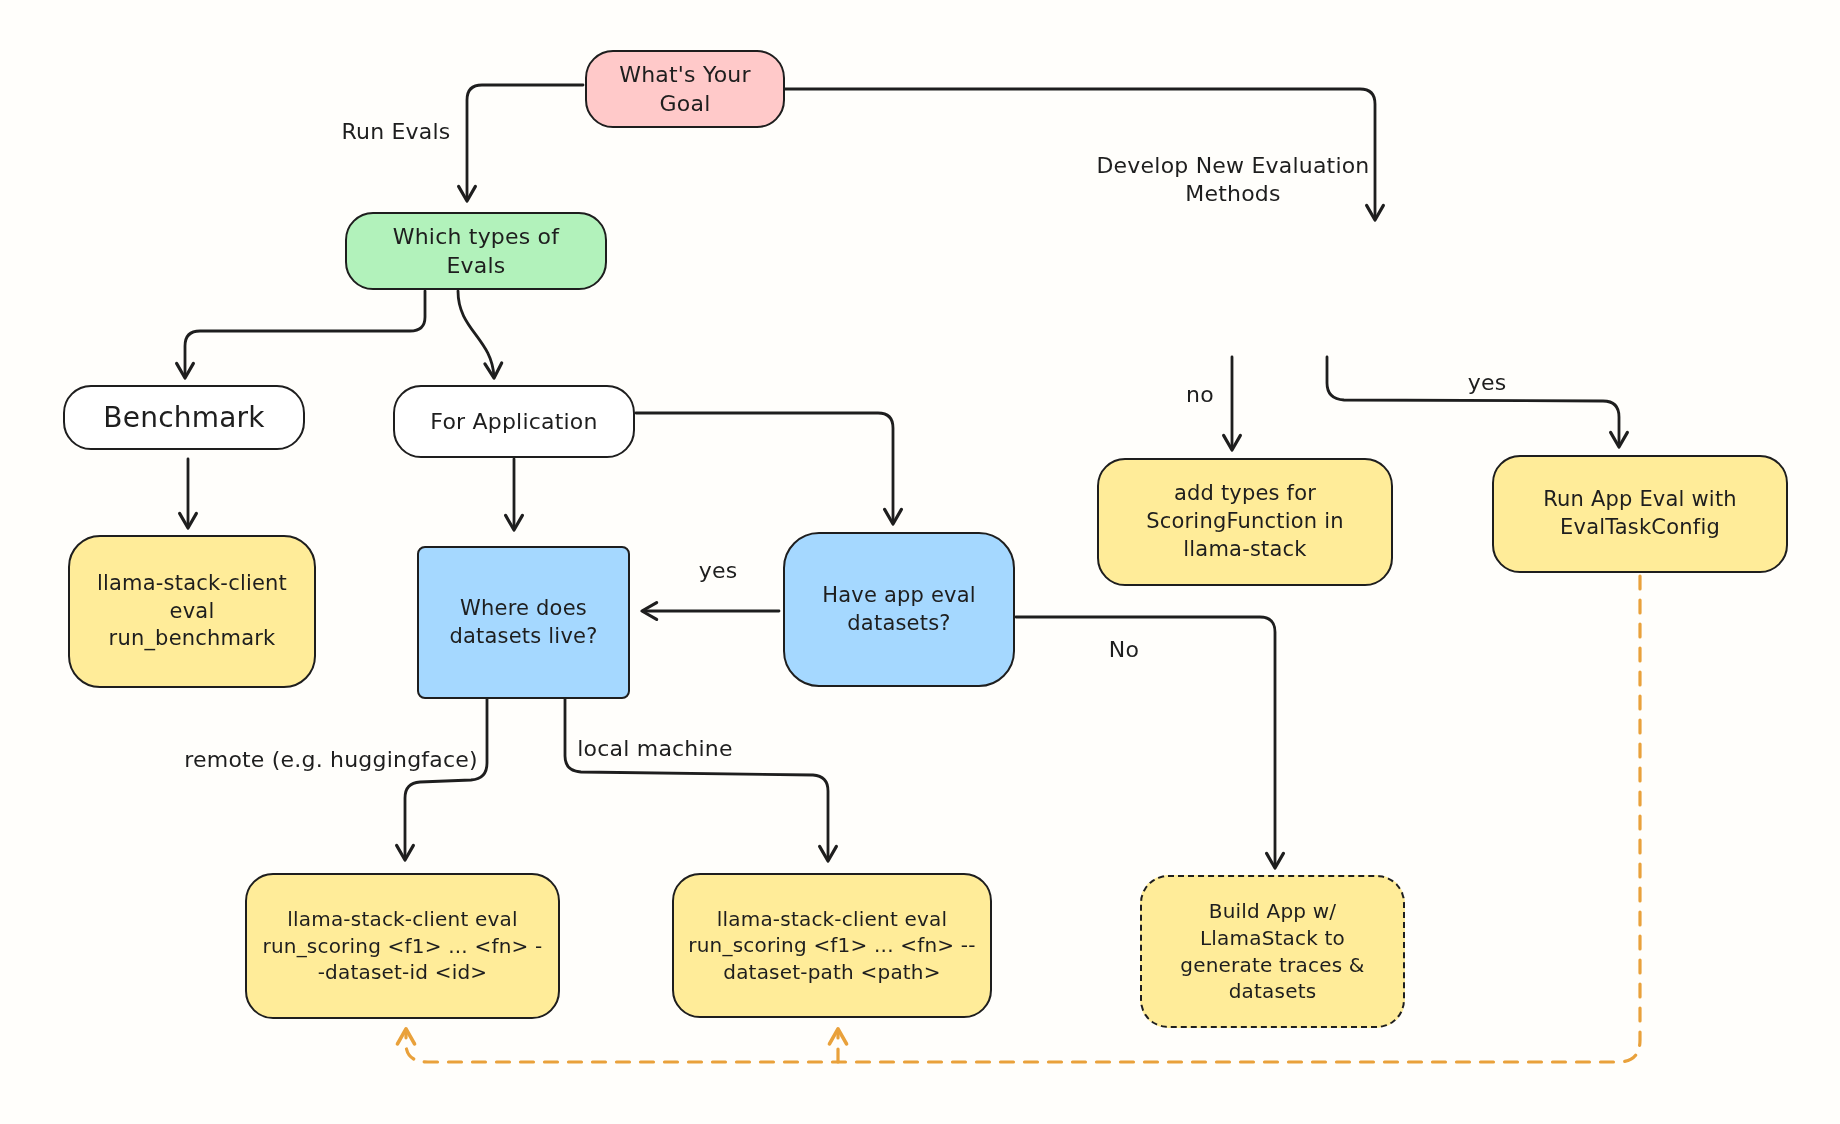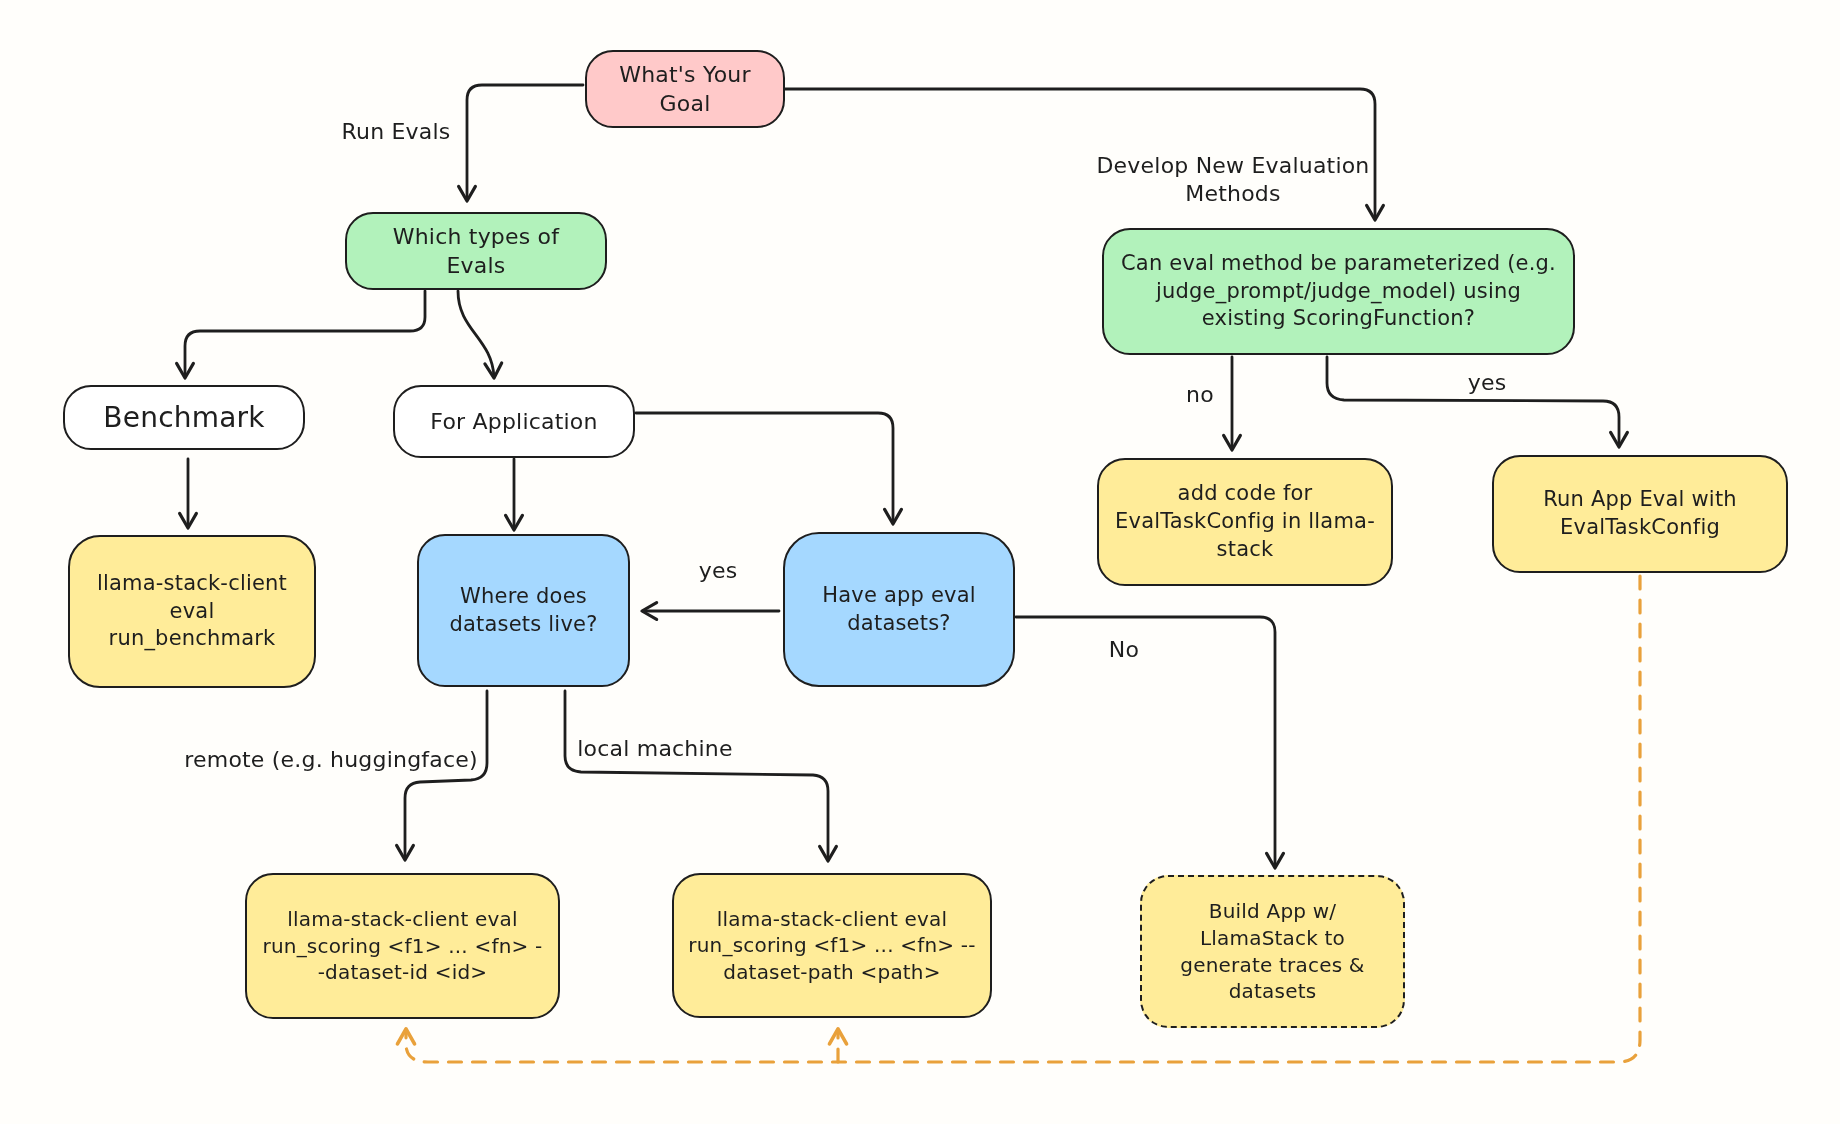--- a/index.html
+++ b/index.html
@@ -18,21 +18,21 @@
   .elabel{
     position:absolute;text-align:center;font-size:22px;line-height:1.25;
     letter-spacing:.2px;color:#1e1e1e;white-space:pre-line;
   }
   
   .n-goal            {left:585px;  top:50px;  width:200px; height:78px;  font-size:22px;}
   .n-which           {left:345px;  top:212px; width:262px; height:78px;  font-size:22px;}
   .n-benchmark       {left:63px;   top:385px; width:242px; height:65px;  font-size:28px;}
   .n-forapp          {left:393px;  top:385px; width:242px; height:73px;  font-size:22px;}
   .n-runbench        {left:68px;   top:535px; width:248px; height:153px; border-radius:32px;}
-  .n-where           {left:417px;  top:534px; width:213px; height:153px; border-radius:28px;}
+  .n-where           {left:417px;  top:546px; width:213px; height:153px; border-radius:8px;}
   .n-have            {left:783px;  top:532px; width:232px; height:155px; border-radius:36px;}
   .n-canparam        {left:1102px; top:228px; width:473px; height:127px;}
   .n-addcode         {left:1097px; top:458px; width:296px; height:128px;}
   .n-runappeval      {left:1492px; top:455px; width:296px; height:118px;}
   .n-scoringid       {left:245px;  top:873px; width:315px; height:146px; font-size:20px;}
   .n-scoringpath     {left:672px;  top:873px; width:320px; height:145px; font-size:20px;}
   .n-buildapp        {left:1140px; top:875px; width:265px; height:153px; font-size:20px;}
   
   .l-runevals  {left:296px;  top:118px; width:200px;}
   .l-develop   {left:1063px; top:112px; width:340px;margin-top:40px;}
@@ -78,22 +78,21 @@
     </g>
   </svg>
 
   <div class="node n-goal" style="background: rgb(255, 201, 201);">What's Your Goal</div>
   <div class="node n-which" style="background: rgb(178, 242, 187);">Which types of Evals</div>
   <div class="node n-benchmark" style="background: rgb(255, 255, 255);">Benchmark</div>
   <div class="node n-forapp" style="background: rgb(255, 255, 255);">For Application</div>
   <div class="node n-runbench" style="background: rgb(255, 236, 153);">llama-stack-client eval run_benchmark</div>
   <div class="node n-where" style="background: rgb(165, 216, 255);">Where does datasets live?</div>
   <div class="node n-have" style="background: rgb(165, 216, 255);">Have app eval datasets?</div>
-  <div class="node n-canparam" style="background: rgb(178, 242, 187);">Can eval method be parameterized (e.g. judge_prompt/judge_model) using existing ScoringFunction?</div>
-  <div class="node n-addcode" style="background: rgb(255, 236, 153);">add code for EvalTaskConfig in llama-stack</div>
+  <div class="node n-addcode" style="background: rgb(255, 236, 153);">add types for ScoringFunction in llama-stack</div>
   <div class="node n-runappeval" style="background: rgb(255, 236, 153);">Run App Eval with EvalTaskConfig</div>
   <div class="node n-scoringid" style="background: rgb(255, 236, 153);">llama-stack-client eval run_scoring &lt;f1&gt; ... &lt;fn&gt; --dataset-id &lt;id&gt;</div>
   <div class="node n-scoringpath" style="background: rgb(255, 236, 153);">llama-stack-client eval run_scoring &lt;f1&gt; ... &lt;fn&gt; --dataset-path &lt;path&gt;</div>
   <div class="node n-buildapp dashed" style="background: rgb(255, 236, 153);">Build App w/ LlamaStack to generate traces &amp; datasets</div>
 
   <div class="elabel l-runevals">Run Evals</div>
   <div class="elabel l-develop">Develop New Evaluation Methods</div>
   <div class="elabel l-yesmid">yes</div>
   <div class="elabel l-no">No</div>
   <div class="elabel l-remote">remote (e.g. huggingface)</div>

